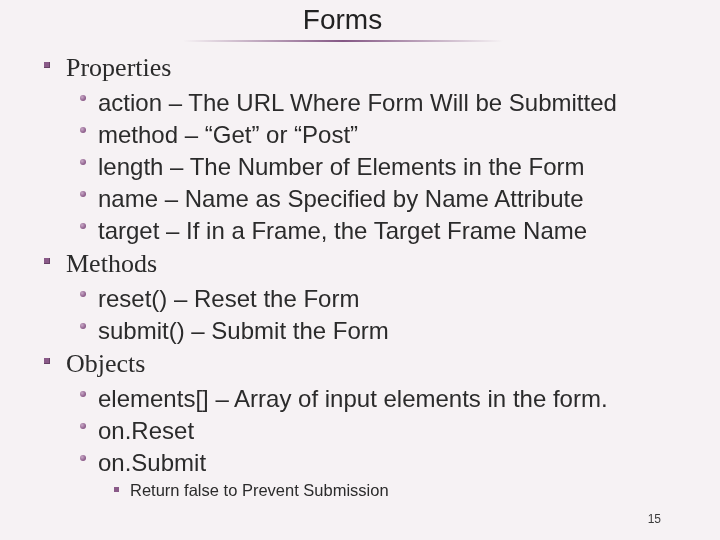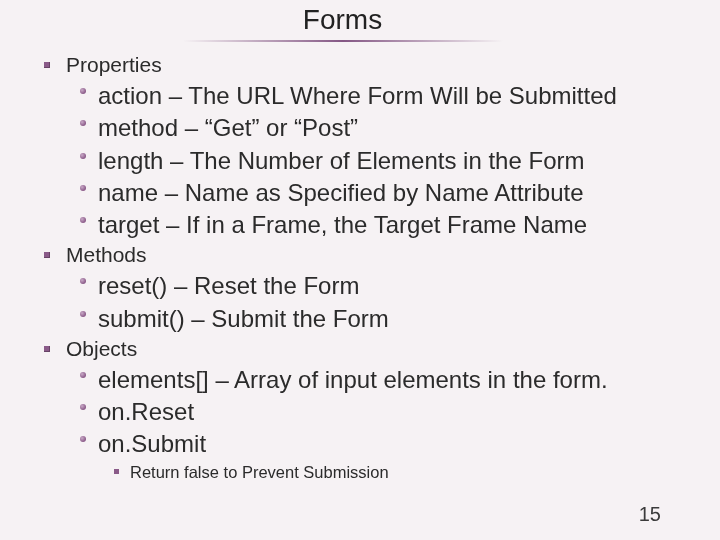--- a/index.html
+++ b/index.html
@@ -34,24 +34,25 @@
     margin: 0 auto 10px auto;
     background: linear-gradient(to right,
       rgba(120,70,120,0) 0%,
       rgba(120,70,120,0.9) 50%,
       rgba(120,70,120,0) 100%);
   }
   .content {
     padding-left: 34px;
   }
   .lvl1 {
-    font-size: 21px;
+    font-size: 26px;
     line-height: 1.25;
     margin: 2px 0 2px 0;
     position: relative;
+    font-family: Liberation Serif, serif;
   }
   .lvl1::before {
     content: "";
     position: absolute;
     left: -22px;
     top: 10px;
     width: 6px;
     height: 6px;
     background: #8a5a88;
     box-shadow: inset -1px -1px 0 rgba(0,0,0,0.25);
@@ -90,21 +91,21 @@
     left: -16px;
     top: 8px;
     width: 5px;
     height: 5px;
     background: #8a5a88;
   }
   .page-num {
     position: absolute;
     right: 24px;
     bottom: 14px;
-    font-size: 20px;
+    font-size: 12px;
     color: #3b3b3b;
   }
 </style>
 </head>
 <body>
 
 <div class="slide">
   <h1 class="title">Forms</h1>
   <div class="underline"></div>
 

